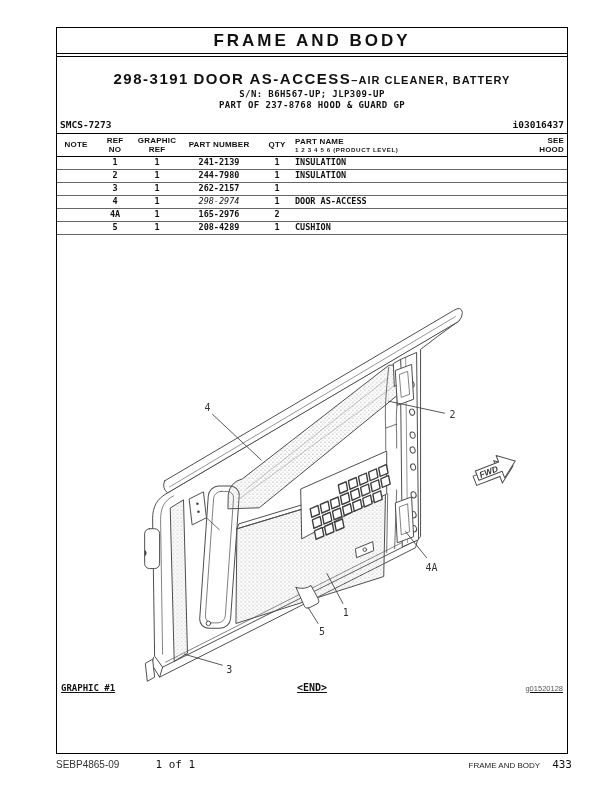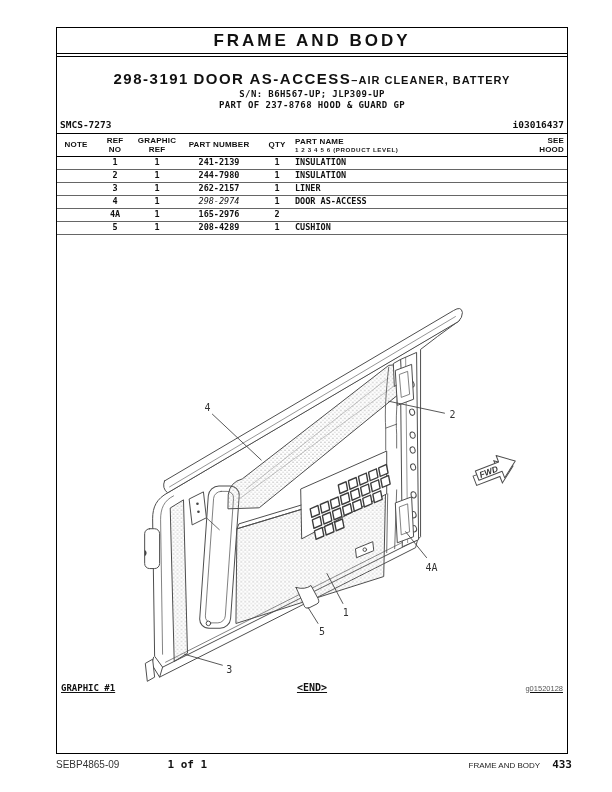--- a/index.html
+++ b/index.html
@@ -66,24 +66,24 @@
   }
   .cap-left  { font-size:9px; font-weight:bold; justify-self:start; }
   .cap-end   { font-size:10px; font-weight:bold; justify-self:center; }
   .cap-id    { font-size:7.5px; color:#555; justify-self:end; font-family:"Liberation Sans", sans-serif; }
   
   .page-footer {
     position:absolute; left:56px; top:758px; width:516px;
     display:flex; align-items:baseline;
   }
   .foot-media { font-family:"Liberation Sans", sans-serif; font-size:10px; color:#333; }
-  .foot-pages { font-size:11px; font-weight:bold; margin-left:48px; }
+  .foot-pages { font-size:11px; font-weight:normal; margin-left:36px; }
   .foot-right { margin-left:auto; display:flex; align-items:baseline; }
   .foot-section { font-family:"Liberation Sans", sans-serif; font-size:8px; color:#222; }
-  .foot-num { font-size:11px; font-weight:bold; margin-left:12px; }
+  .foot-num { font-size:11px; font-weight:normal; margin-left:12px; }
 </style>
 </head>
 <body>
 
 <div class="page-box">
 
   <div class="title-bar">FRAME AND BODY</div>
   <div class="double-line"></div>
 
   <div class="doc-head">
@@ -146,21 +146,20 @@
       <div class="td">1</div>
       <div class="td name">INSULATION</div>
       <div class="td"></div>
     </div>
     <div class="tbl-row">
       <div class="td"></div>
       <div class="td">3</div>
       <div class="td">1</div>
       <div class="td pn" data-style="bold">262-2157</div>
       <div class="td">1</div>
-      <div class="td name">LINER</div>
       <div class="td"></div>
     </div>
     <div class="tbl-row">
       <div class="td"></div>
       <div class="td">4</div>
       <div class="td">1</div>
       <div class="td pn" data-style="italic">298-2974</div>
       <div class="td">1</div>
       <div class="td name">DOOR AS-ACCESS</div>
       <div class="td"></div>

